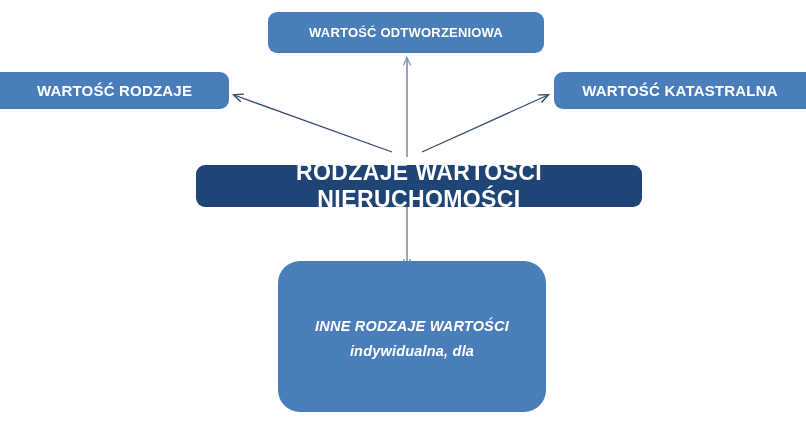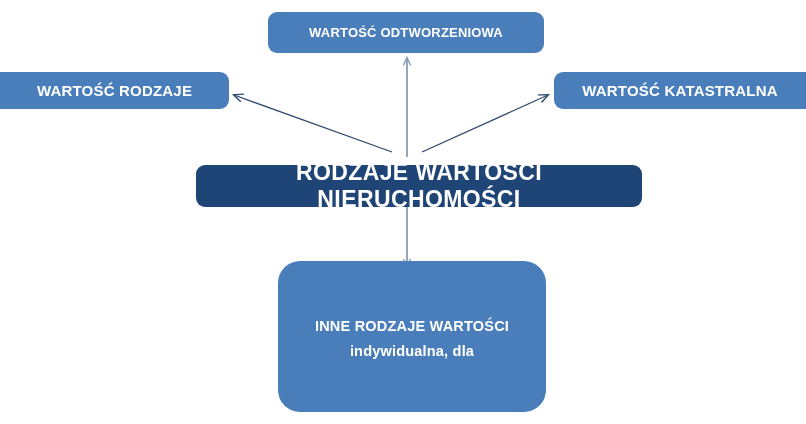--- a/index.html
+++ b/index.html
@@ -80,20 +80,21 @@
   #node-inne {
     left: 278px;
     top: 261px;
     width: 268px;
     height: 151px;
     border-radius: 22px;
     font-size: 14.5px;
     line-height: 1.72;
     flex-direction: column;
     padding: 4px 12px 0 12px;
+    font-style: italic;
   }
   #node-inne .ln {
     display: block;
     white-space: nowrap;
   }
 
   #edges {
     position: absolute;
     left: 0;
     top: 0;

